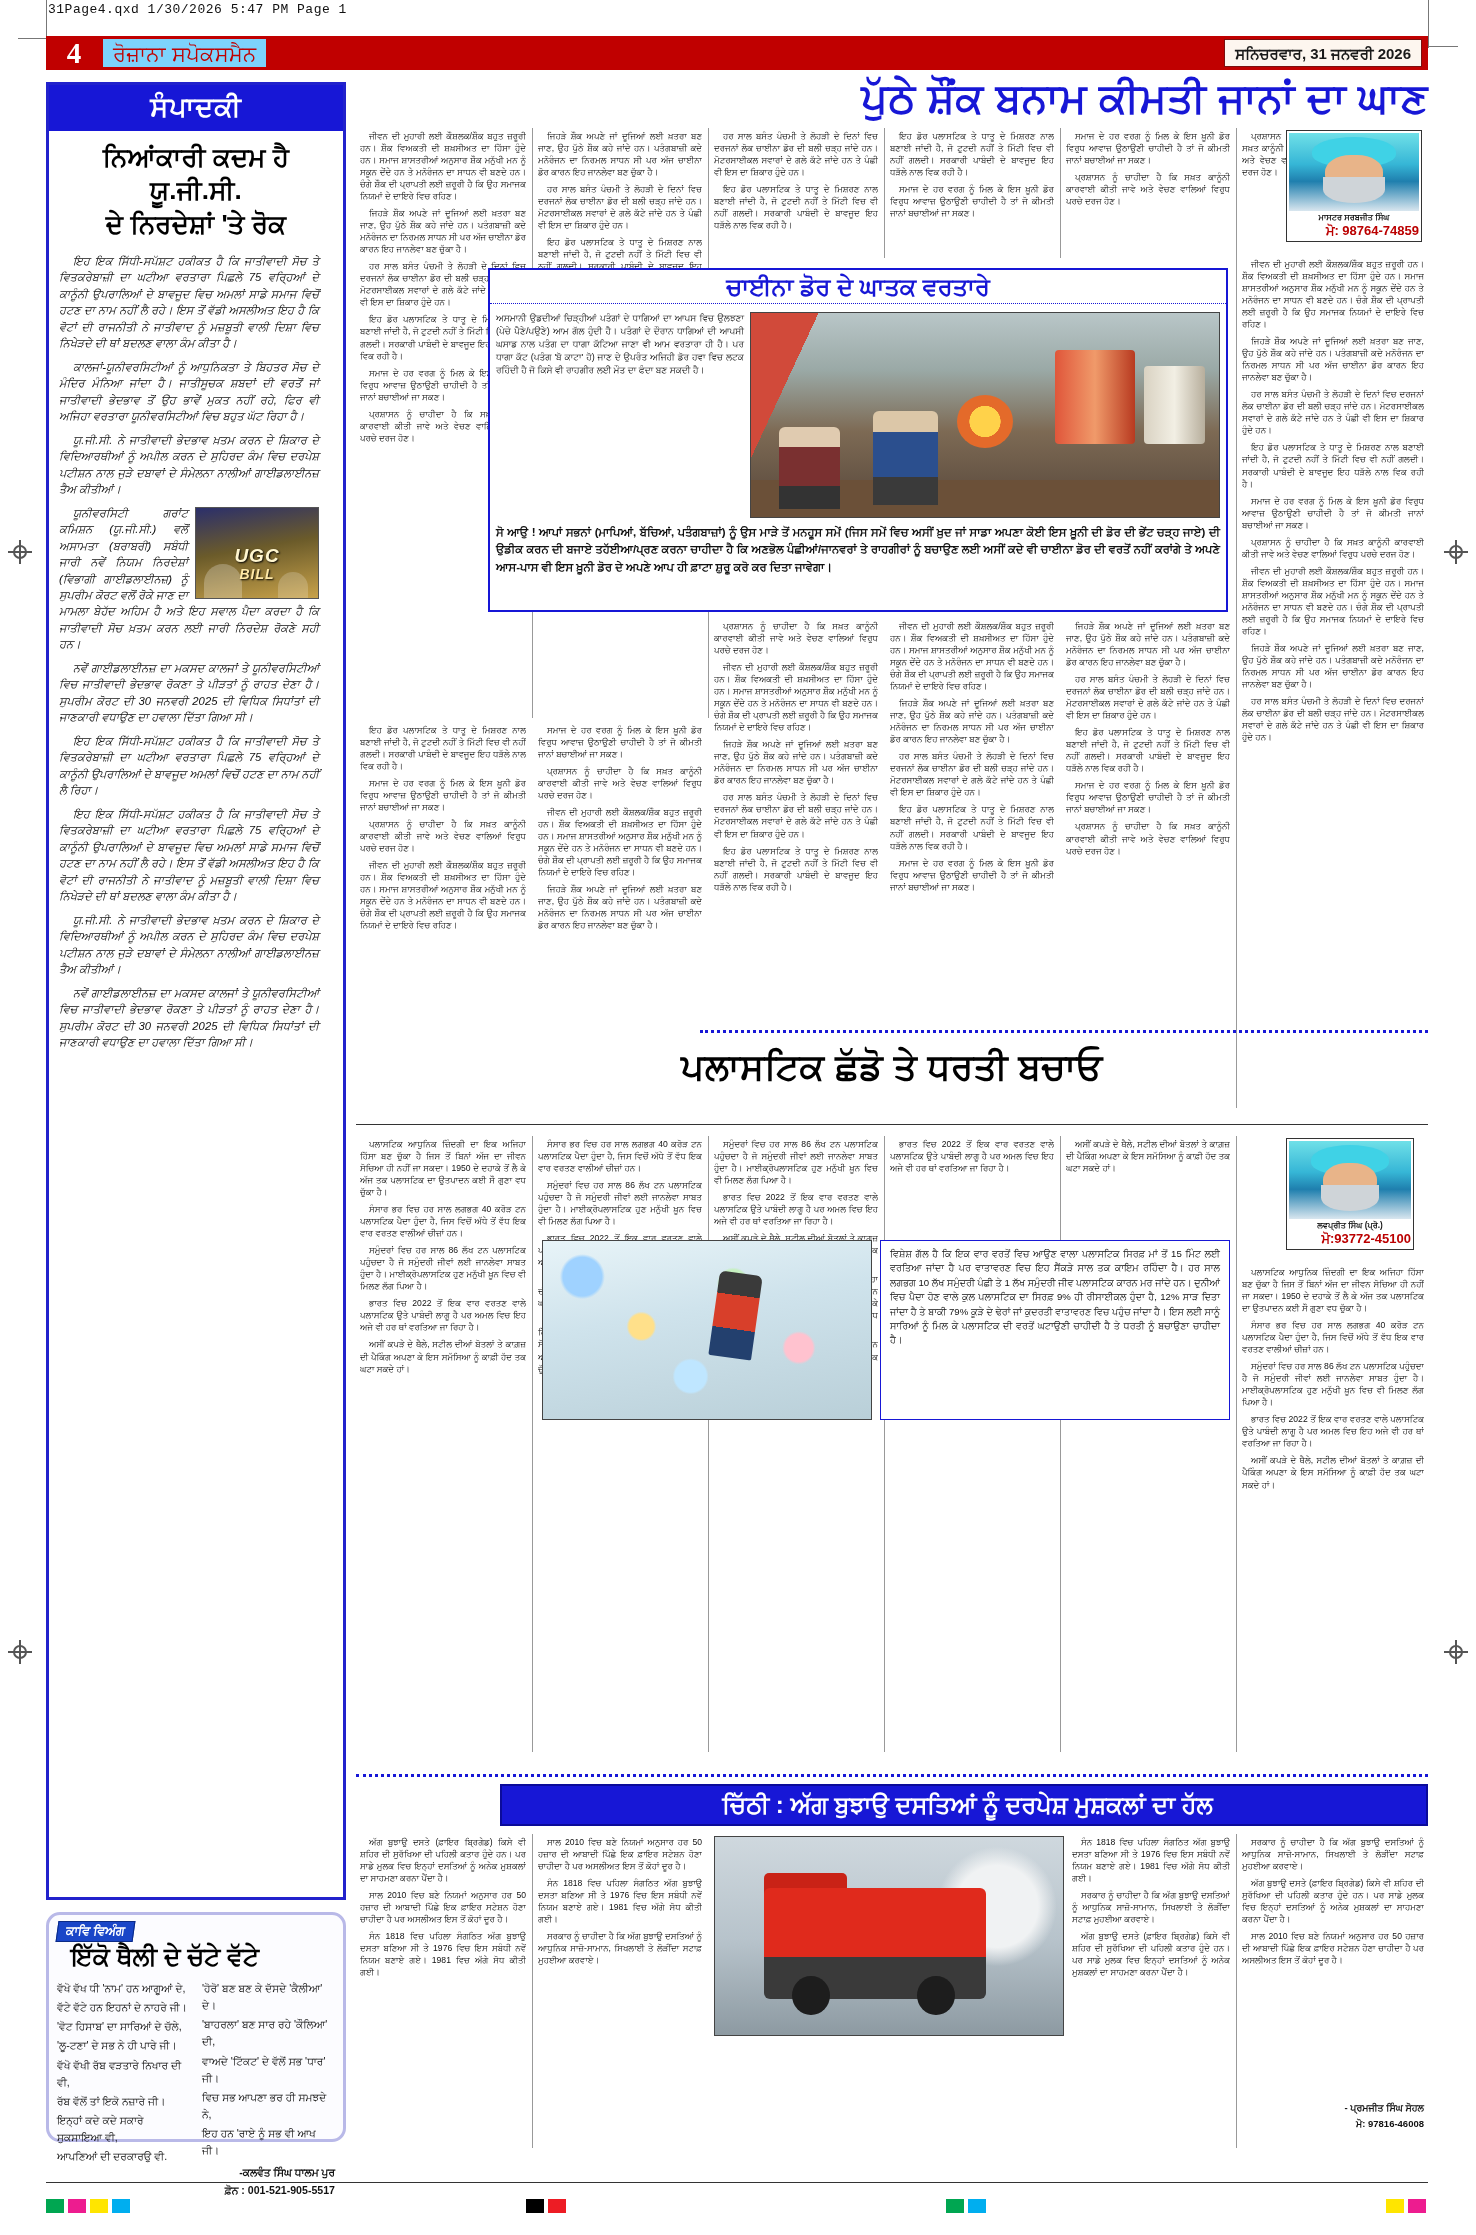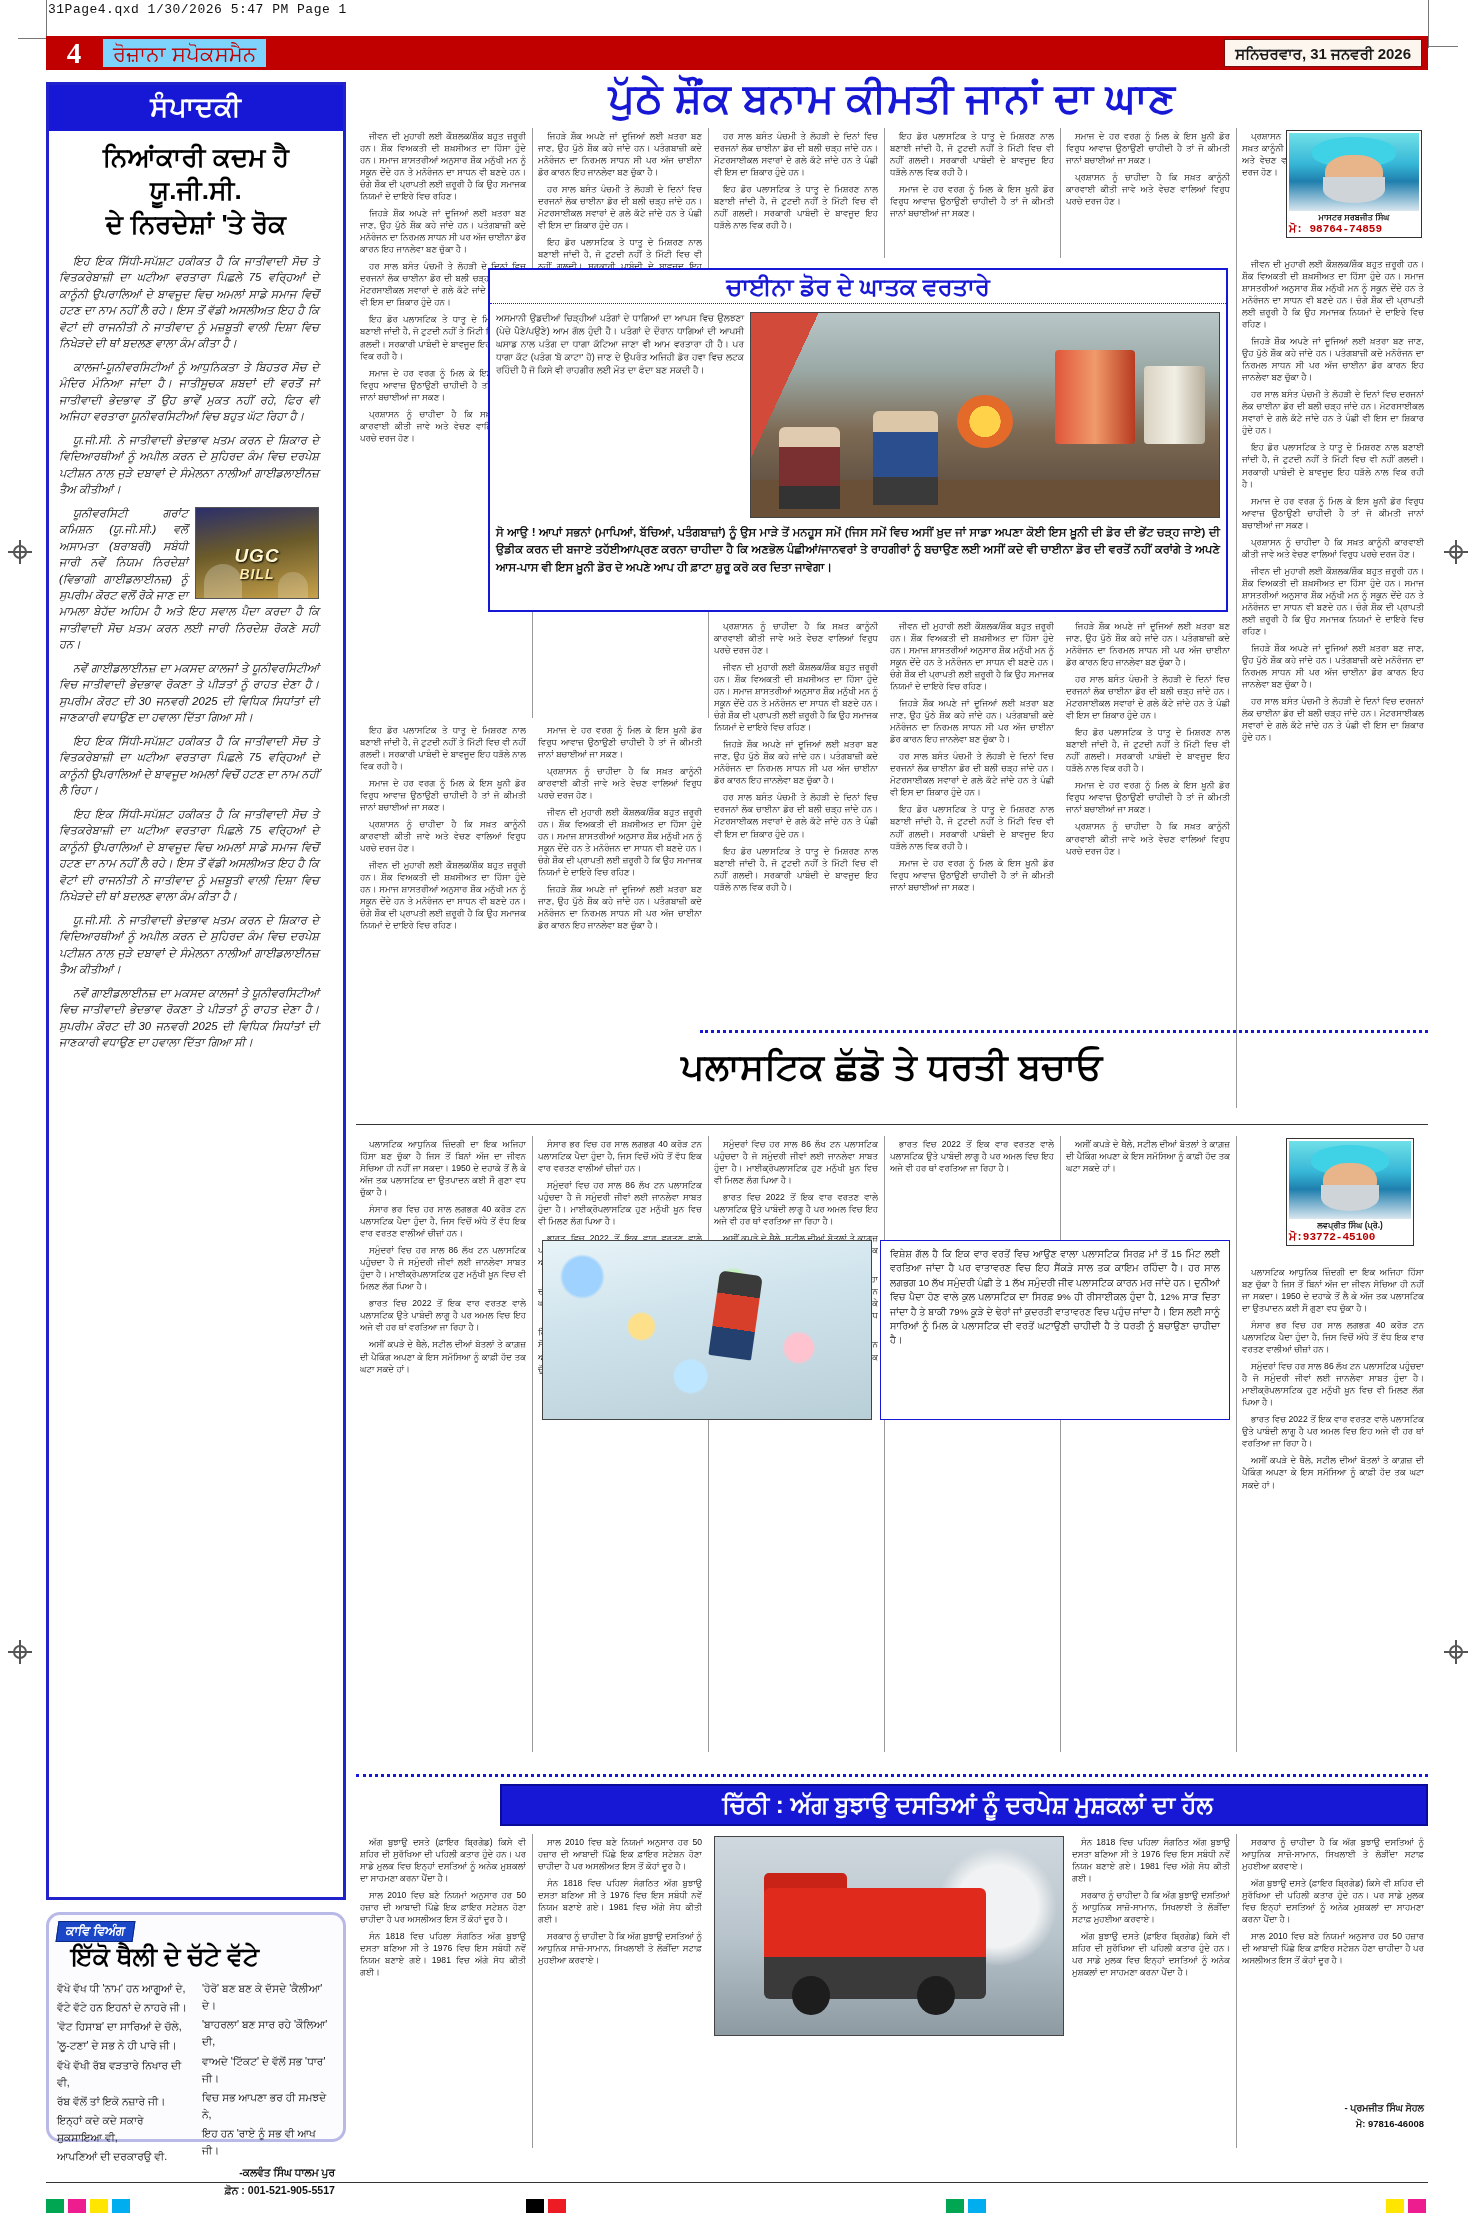--- a/index.html
+++ b/index.html
@@ -107,21 +107,21 @@
   .poem-cols{ display:flex; gap:12px; margin-top:8px; }
   .poem-cols div{ flex:1; font-size:10.6px; line-height:1.62; color:#111; }
   .poem-cols p{ margin:0 0 2px 0;}
   .poem-sign{ text-align:right; font-size:10.6px; font-weight:bold; margin-top:4px;}
   .poem-phone{ text-align:right; font-size:11.5px; font-weight:bold; margin-top:1px;}
 
   
   .main-headline{
     position:absolute; left:356px; top:74px; width:1072px; height:48px;
     color:#1717d6; font-size:41px; font-weight:bold;
-    text-align:center; line-height:48px; letter-spacing:.5px;
+    text-align:right; line-height:48px; letter-spacing:.5px;
   }
 
   
   .main-area{ position:absolute; left:356px; top:128px; width:1072px; height:1012px; }
   .rule-v{ position:absolute; width:1px; background:#999; }
 
   .col-txt{
     position:absolute; font-size:8.6px; line-height:1.40; text-align:justify;
     color:#111; overflow:hidden;
   }
@@ -142,21 +142,21 @@
   }
   .author-photo .face{
     position:absolute; left:28%; top:28%; width:44%; height:48%;
     background:#e8b489; border-radius:45%;
   }
   .author-photo .beard{
     position:absolute; left:26%; top:56%; width:48%; height:34%;
     background:#cfd4d8; border-radius:0 0 50% 50%;
   }
   .author-name{ font-size:8.2px; font-weight:bold; text-align:center; color:#111; margin-top:2px;}
-  .author-phone{ font-size:11px; text-align:left; color:#b00; font-weight:bold;font-family:Liberation Mono, monospace;}
+  .author-phone{ font-size:13px; text-align:right; color:#b00; font-weight:bold;}
 
   
   .box-blue{
     position:absolute; border:2px solid #1717d6; background:#fff;
   }
   .box-blue .bhead{
     height:34px; background:#fff; color:#1717d6;
     font-size:24px; font-weight:bold; text-align:center; line-height:34px;
     border-bottom:1px dotted #1717d6;
   }

